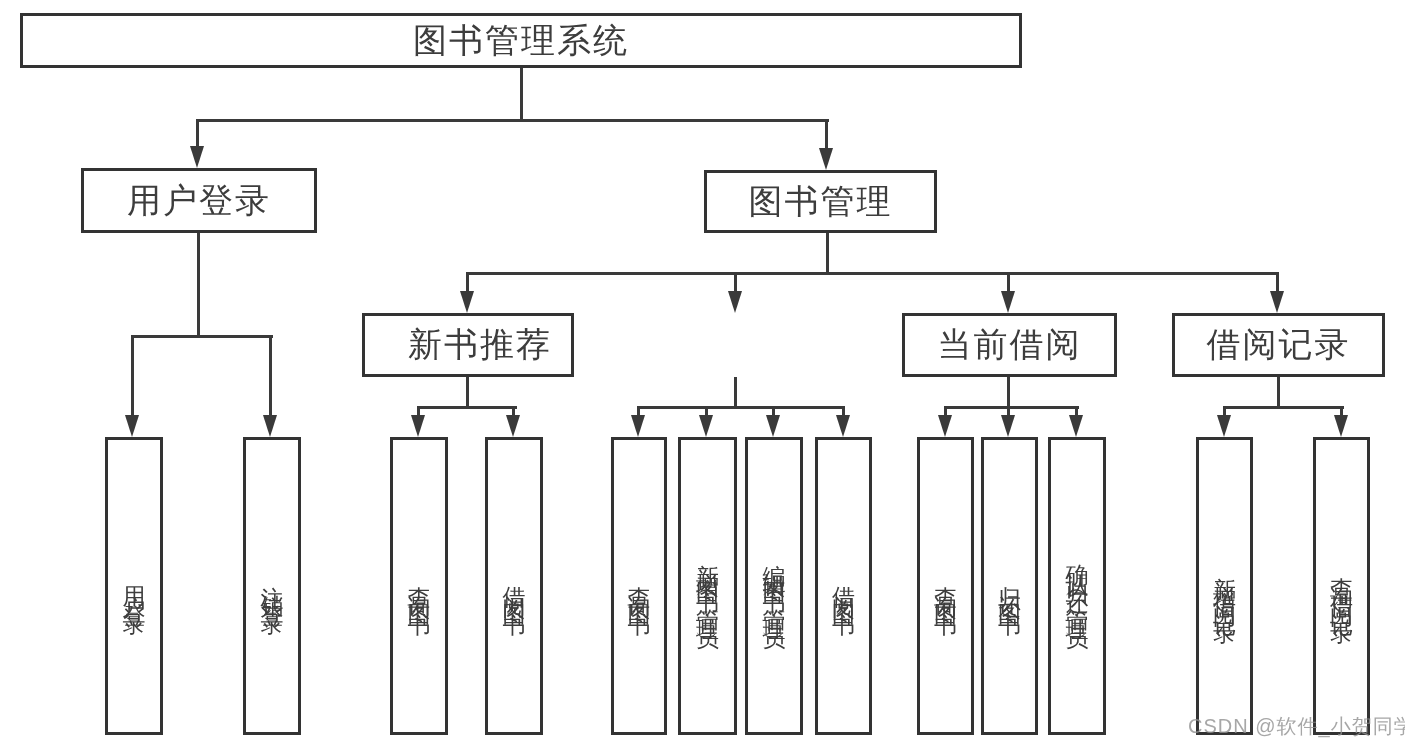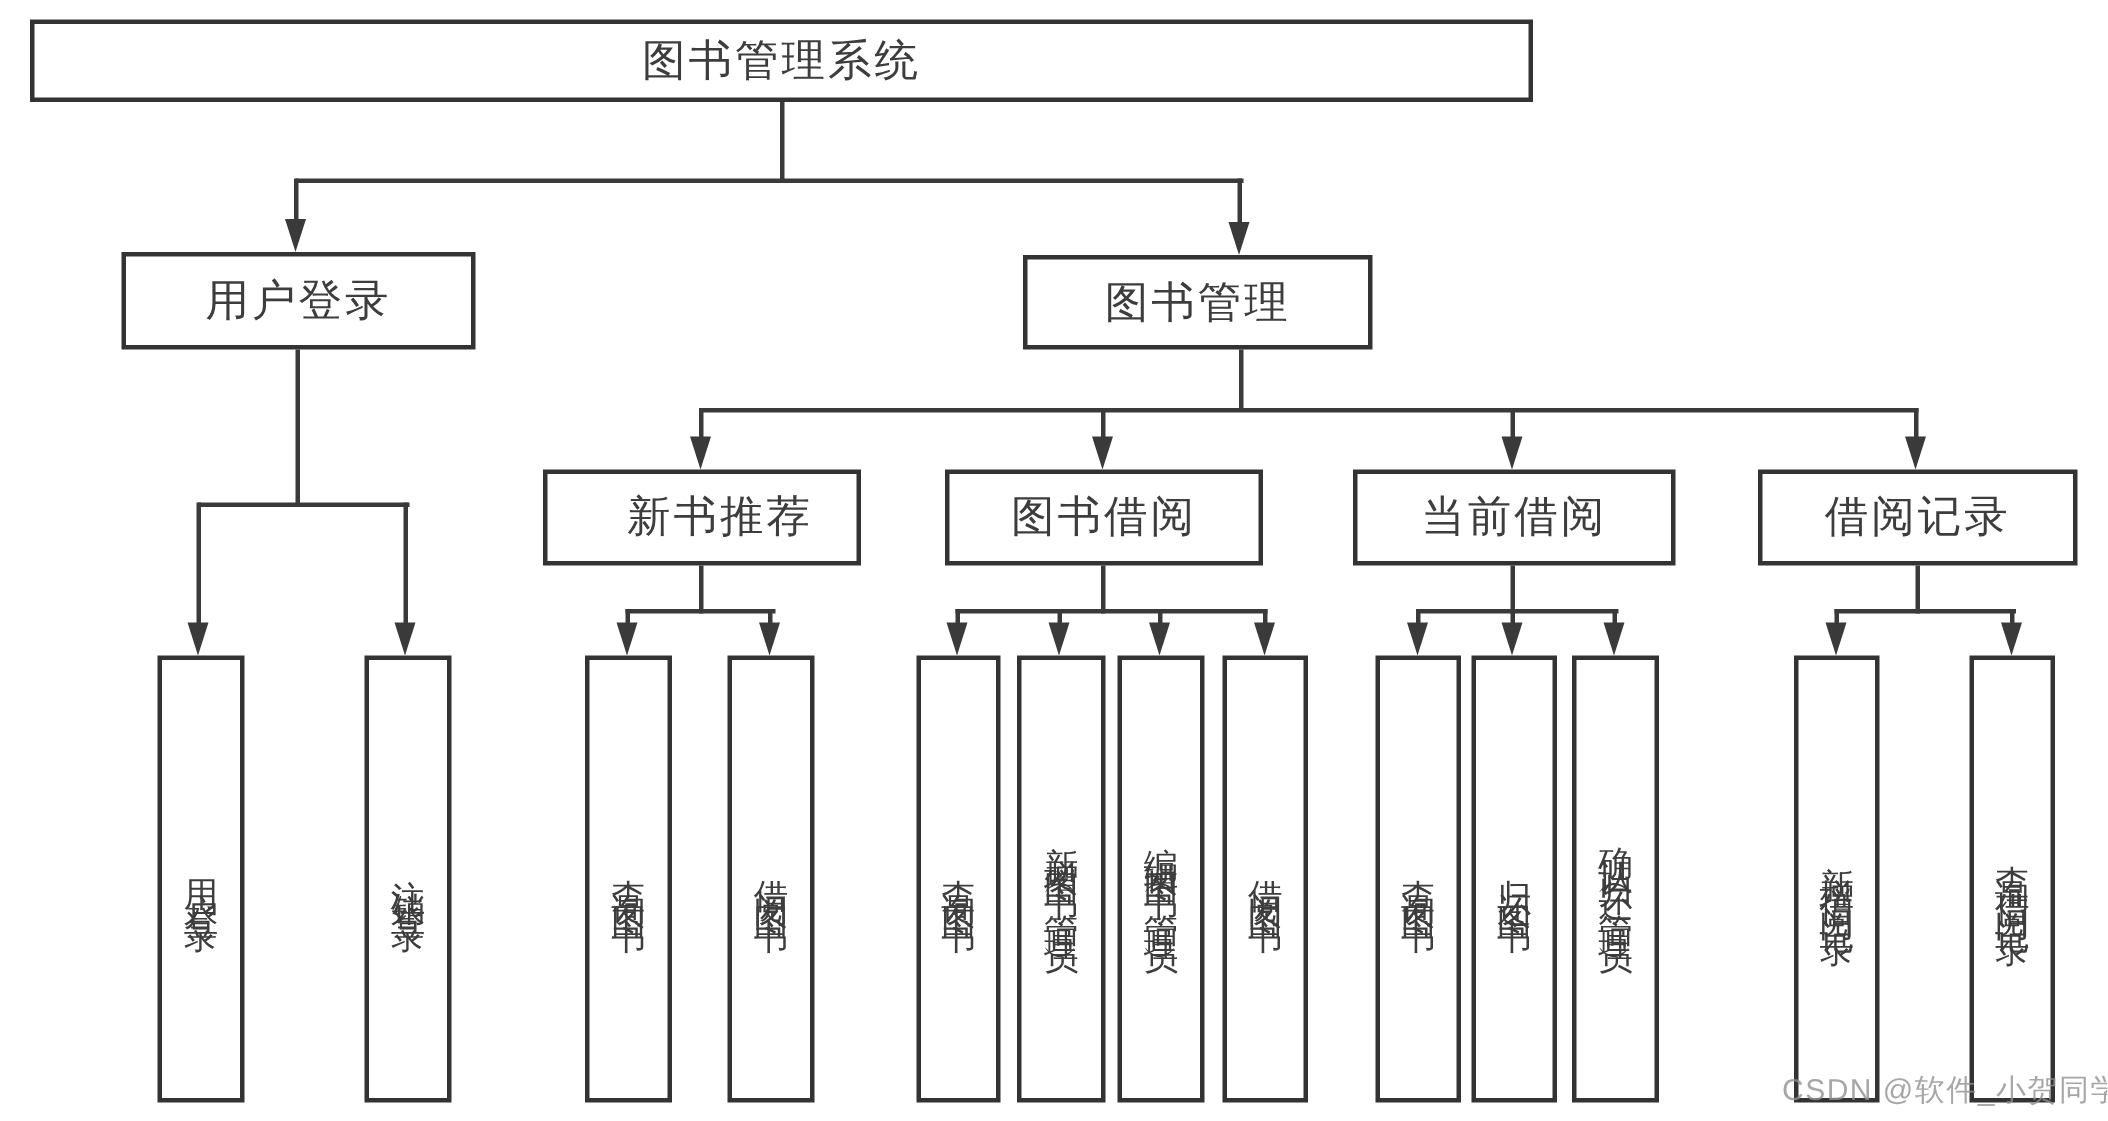--- a/index.html
+++ b/index.html
@@ -18,21 +18,21 @@
   }
   .box{
     position:absolute;
     box-sizing:border-box;
     border:3px solid var(--border);
     background:#ffffff;
     display:flex;
     align-items:center;
     justify-content:center;
     color:var(--text);
-    font-size:29px;
+    font-size:34px;
     letter-spacing:2px;
     white-space:nowrap;
   }
   .leaf{
     font-size:23px;
     writing-mode:vertical-rl;
     text-orientation:mixed;
     letter-spacing:9px;
     white-space:normal;
     line-height:1;
@@ -78,36 +78,35 @@
 <div id="canvas">
 
   <div class="box" style="left:20px;top:13px;width:1002px;height:55px;">图书管理系统</div>
 
   <div class="vline" style="left:520px;top:68px;height:53px;"></div>
   <div class="hline" style="left:197px;top:119px;width:632px;"></div>
   <div class="arrow" style="left:190px;top:119px;height:49px;"></div>
   <div class="arrow" style="left:819px;top:119px;height:51px;"></div>
 
   <div class="box" style="left:81px;top:168px;width:236px;height:65px;">用户登录</div>
-  <div class="box" style="left:682px;top:170px;width:233px;height:63px;">图书管理</div>
+  <div class="box" style="left:704px;top:170px;width:233px;height:63px;">图书管理</div>
 
   <div class="vline" style="left:197px;top:233px;height:104px;"></div>
   <div class="hline" style="left:132px;top:335px;width:141px;"></div>
   <div class="arrow" style="left:125px;top:335px;height:102px;"></div>
   <div class="arrow" style="left:263px;top:335px;height:102px;"></div>
 
   <div class="vline" style="left:826px;top:233px;height:41px;"></div>
   <div class="hline" style="left:466px;top:272px;width:813px;"></div>
   <div class="arrow" style="left:460px;top:272px;height:41px;"></div>
   <div class="arrow" style="left:728px;top:272px;height:41px;"></div>
   <div class="arrow" style="left:1001px;top:272px;height:41px;"></div>
   <div class="arrow" style="left:1270px;top:272px;height:41px;"></div>
 
   <div class="box" style="left:362px;top:313px;width:212px;height:64px;padding-left:24px;">新书推荐</div>
-  <div class="box" style="left:630px;top:313px;width:212px;height:64px;">图书借阅</div>
   <div class="box" style="left:902px;top:313px;width:215px;height:64px;">当前借阅</div>
   <div class="box" style="left:1172px;top:313px;width:213px;height:64px;">借阅记录</div>
 
   <div class="vline" style="left:466px;top:377px;height:32px;"></div>
   <div class="hline" style="left:417px;top:406px;width:100px;"></div>
   <div class="arrow" style="left:411px;top:406px;height:31px;"></div>
   <div class="arrow" style="left:506px;top:406px;height:31px;"></div>
 
   <div class="vline" style="left:734px;top:377px;height:32px;"></div>
   <div class="hline" style="left:637px;top:406px;width:208px;"></div>

